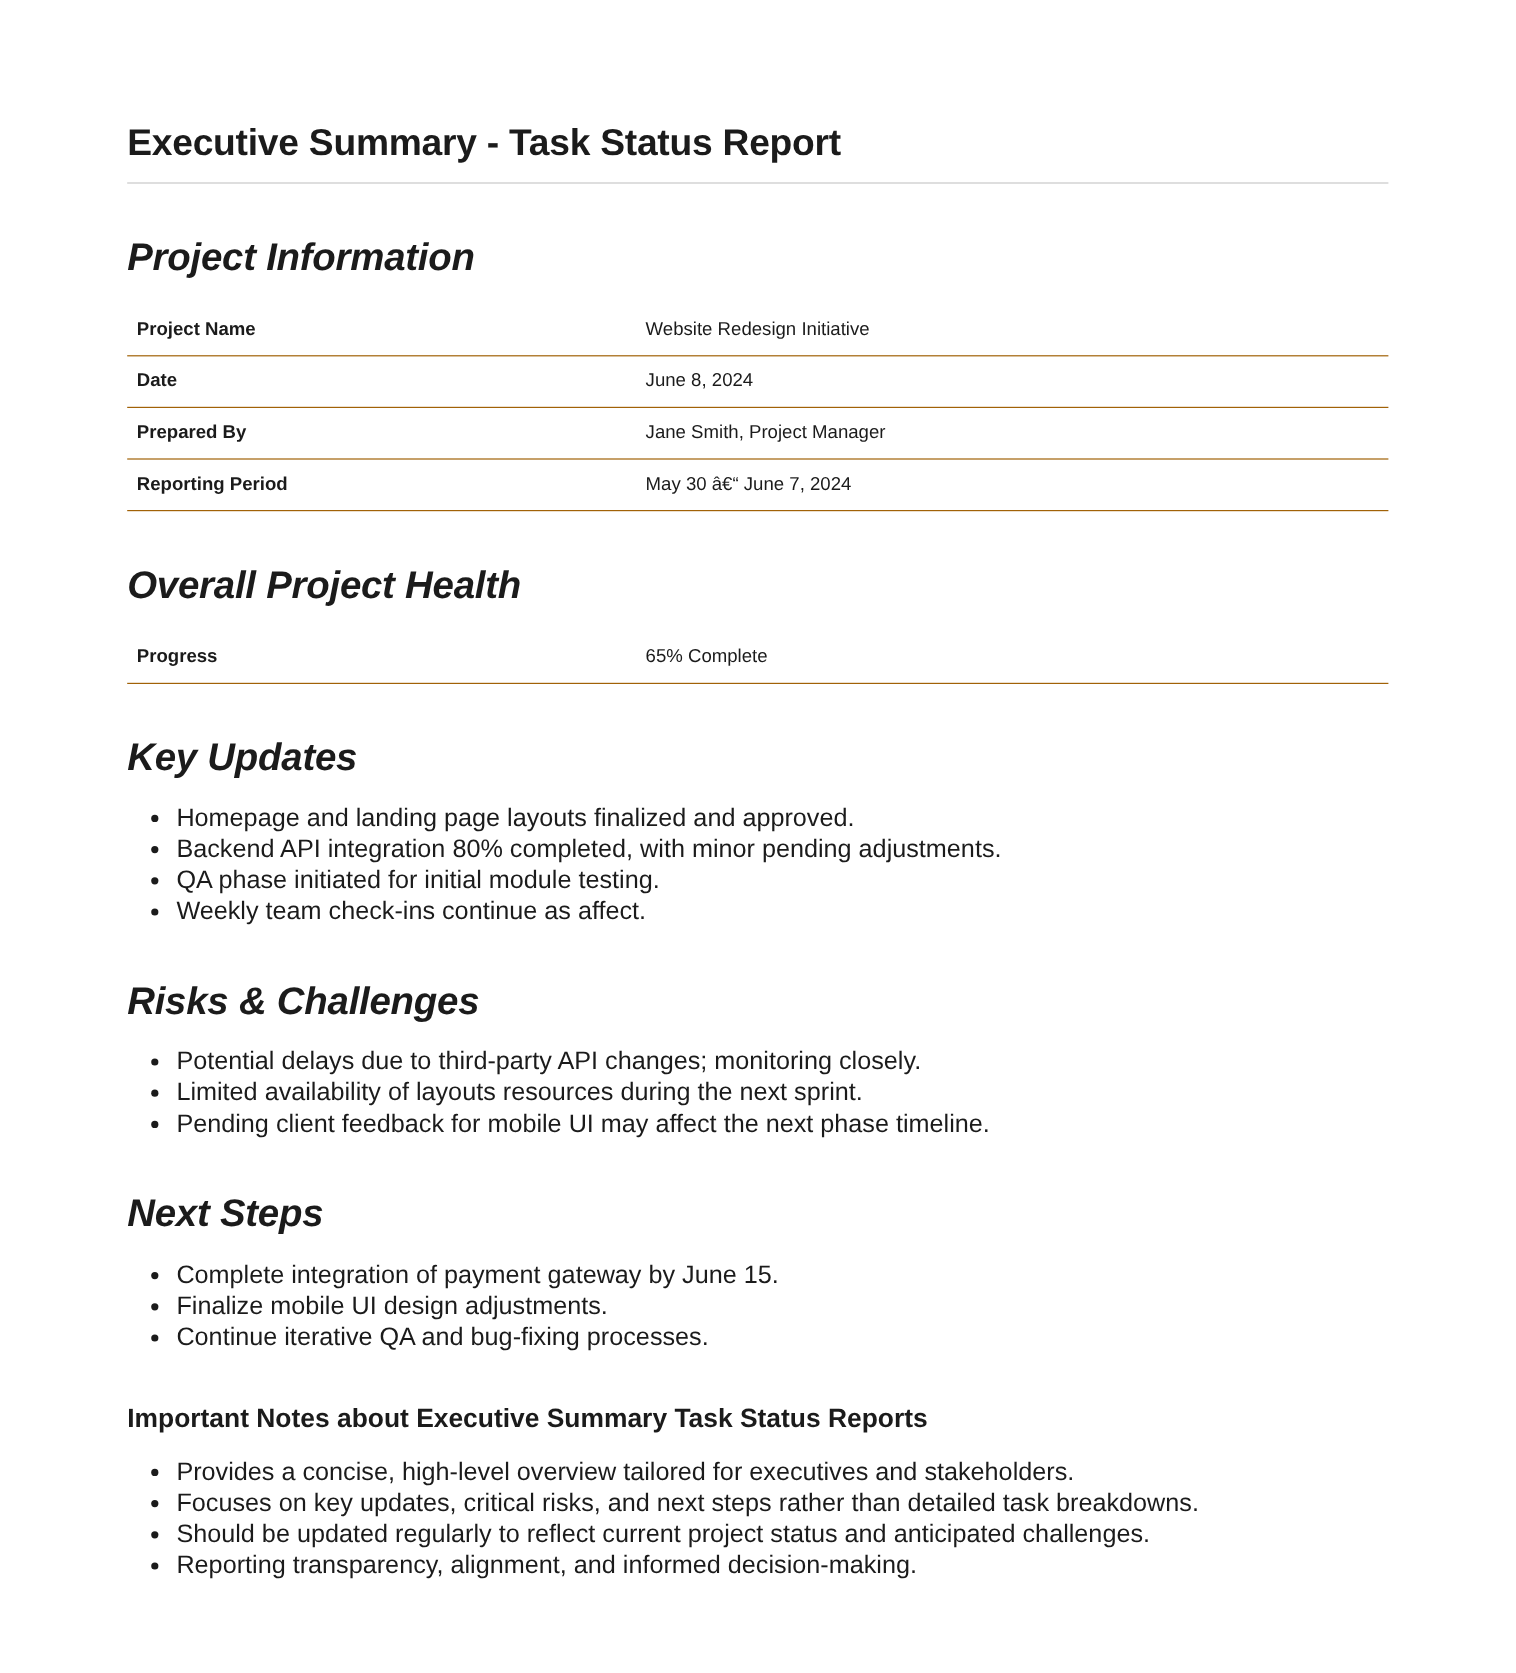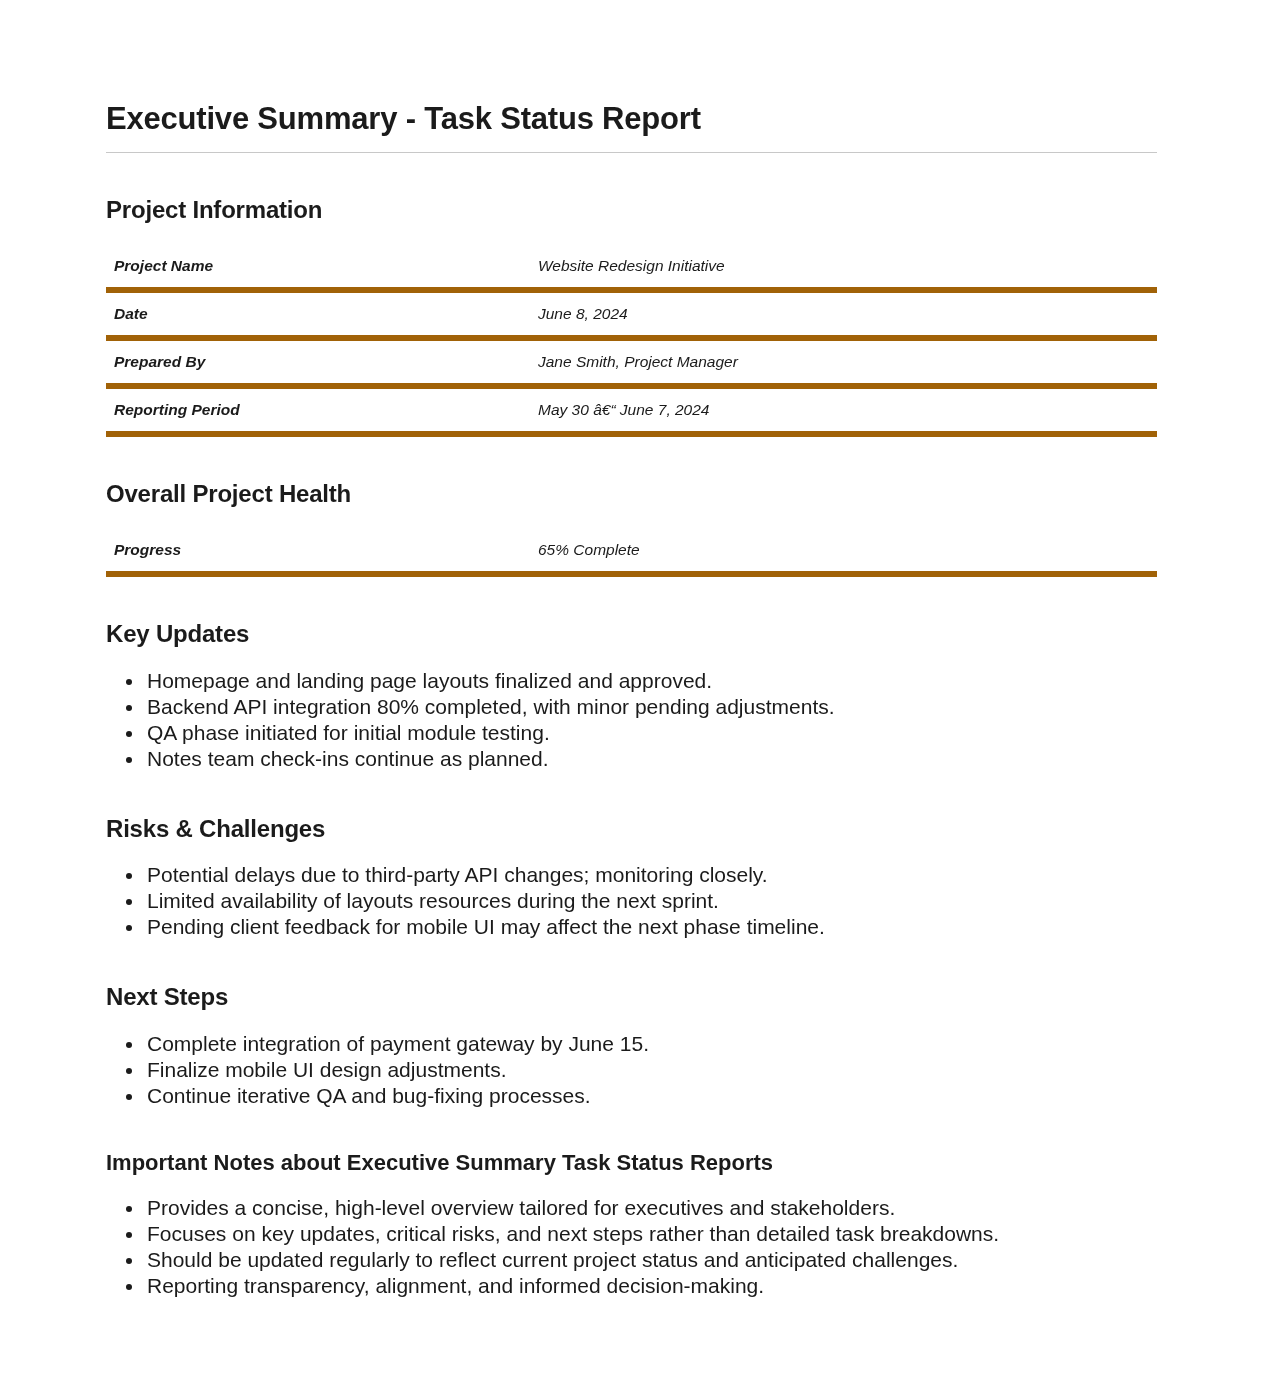--- a/index.html
+++ b/index.html
@@ -20,44 +20,44 @@
   h1.doc-title {
     font-size: 31px;
     font-weight: 700;
     line-height: 1.15;
     margin: 0;
     padding: 0 0 15px 0;
     border-bottom: 1px solid #c8c8c8;
     letter-spacing: -0.2px;
   }
   h2.section-heading {
-    font-size: 24px;
+    font-size: 32px;
     font-weight: 700;
     line-height: 1.1;
     margin: 44px 0 0 0;
     letter-spacing: -0.2px;
+    font-style: italic;
   }
   h3.subsection-heading {
     font-size: 22px;
     font-weight: 700;
     line-height: 1.1;
     margin: 42px 0 0 0;
   }
   table.kv-table {
     width: 100%;
     border-collapse: collapse;
     margin-top: 22px;
     font-size: 15.5px;
   }
   table.kv-table td {
     padding: 12px 0 12px 8px;
-    border-bottom: 6px solid #a16207;
+    border-bottom: 1px solid #a16207;
     line-height: 18px;
     vertical-align: middle;
-    font-style: italic;
   }
   table.kv-table td.kv-label {
     width: 416px;
     font-weight: 700;
   }
   ul.bullet-list {
     margin: 20px 0 0 0;
     padding: 0 0 0 39px;
     font-size: 21px;
   }
@@ -103,21 +103,21 @@
         <td class="kv-value">65% Complete</td>
       </tr>
     </tbody>
   </table>
 
   <h2 class="section-heading">Key Updates</h2>
   <ul class="bullet-list">
     <li>Homepage and landing page layouts finalized and approved.</li>
     <li>Backend API integration 80% completed, with minor pending adjustments.</li>
     <li>QA phase initiated for initial module testing.</li>
-    <li>Notes team check-ins continue as planned.</li>
+    <li>Weekly team check-ins continue as affect.</li>
   </ul>
 
   <h2 class="section-heading">Risks &amp; Challenges</h2>
   <ul class="bullet-list">
     <li>Potential delays due to third-party API changes; monitoring closely.</li>
     <li>Limited availability of layouts resources during the next sprint.</li>
     <li>Pending client feedback for mobile UI may affect the next phase timeline.</li>
   </ul>
 
   <h2 class="section-heading">Next Steps</h2>

